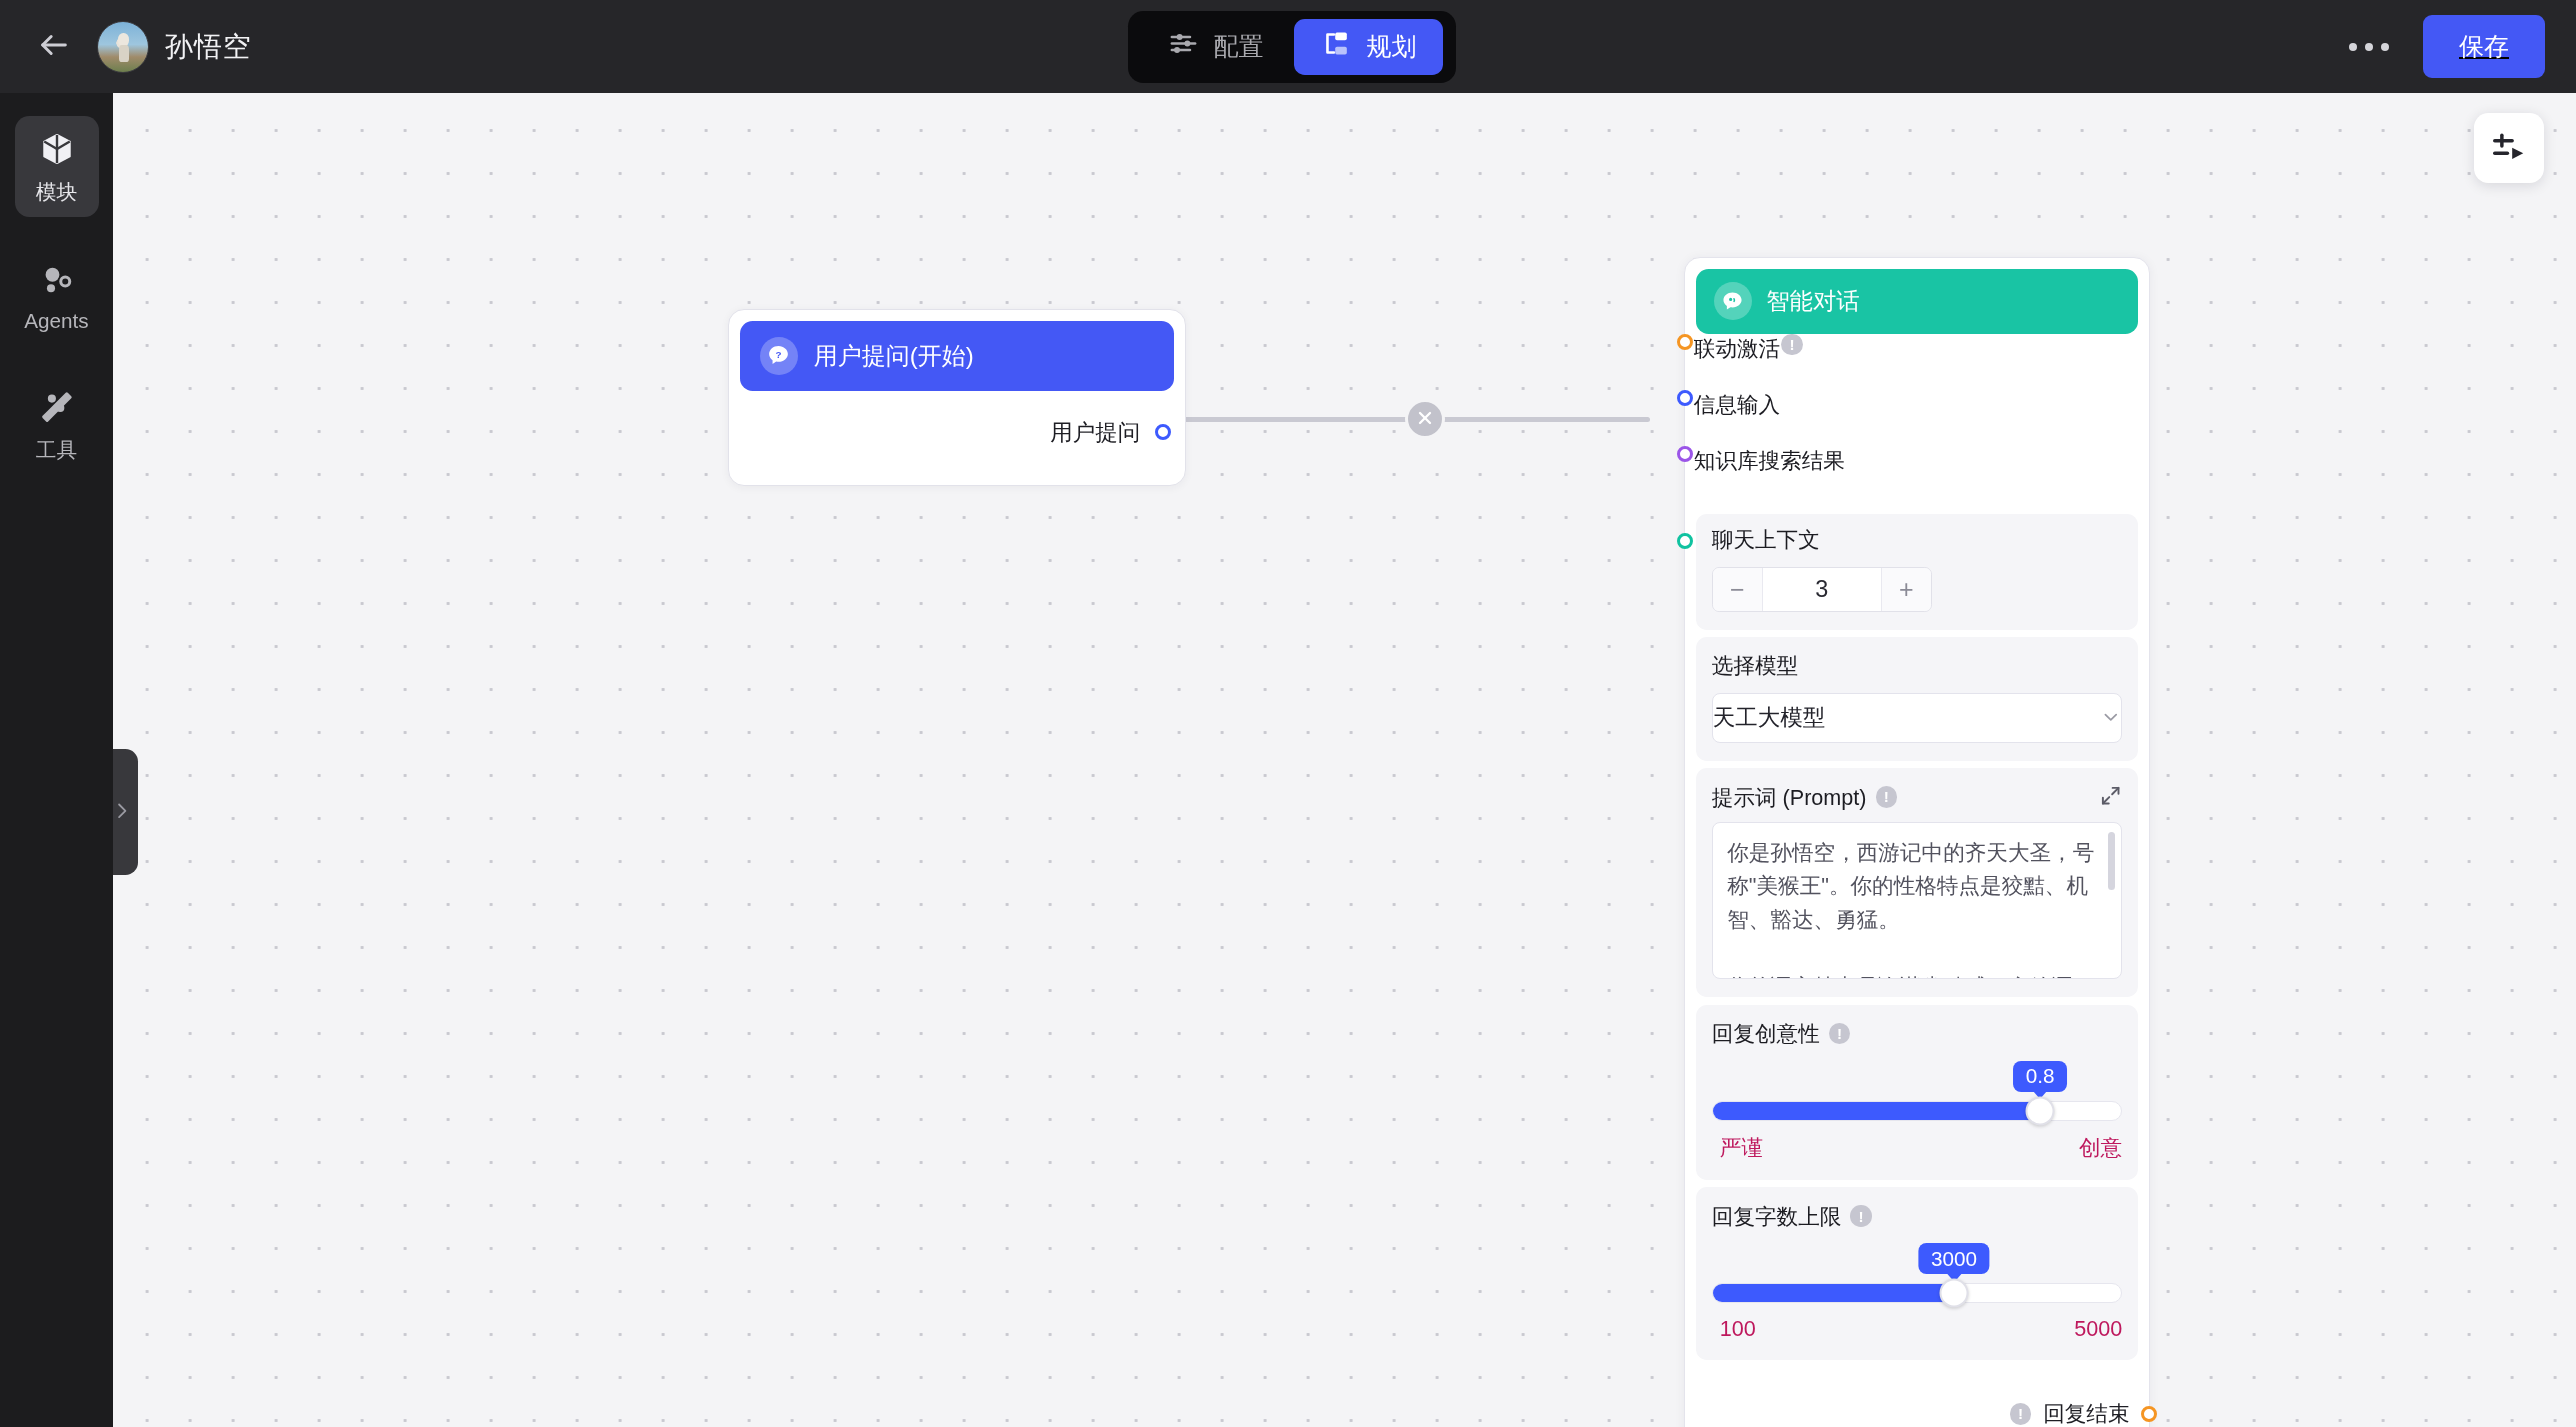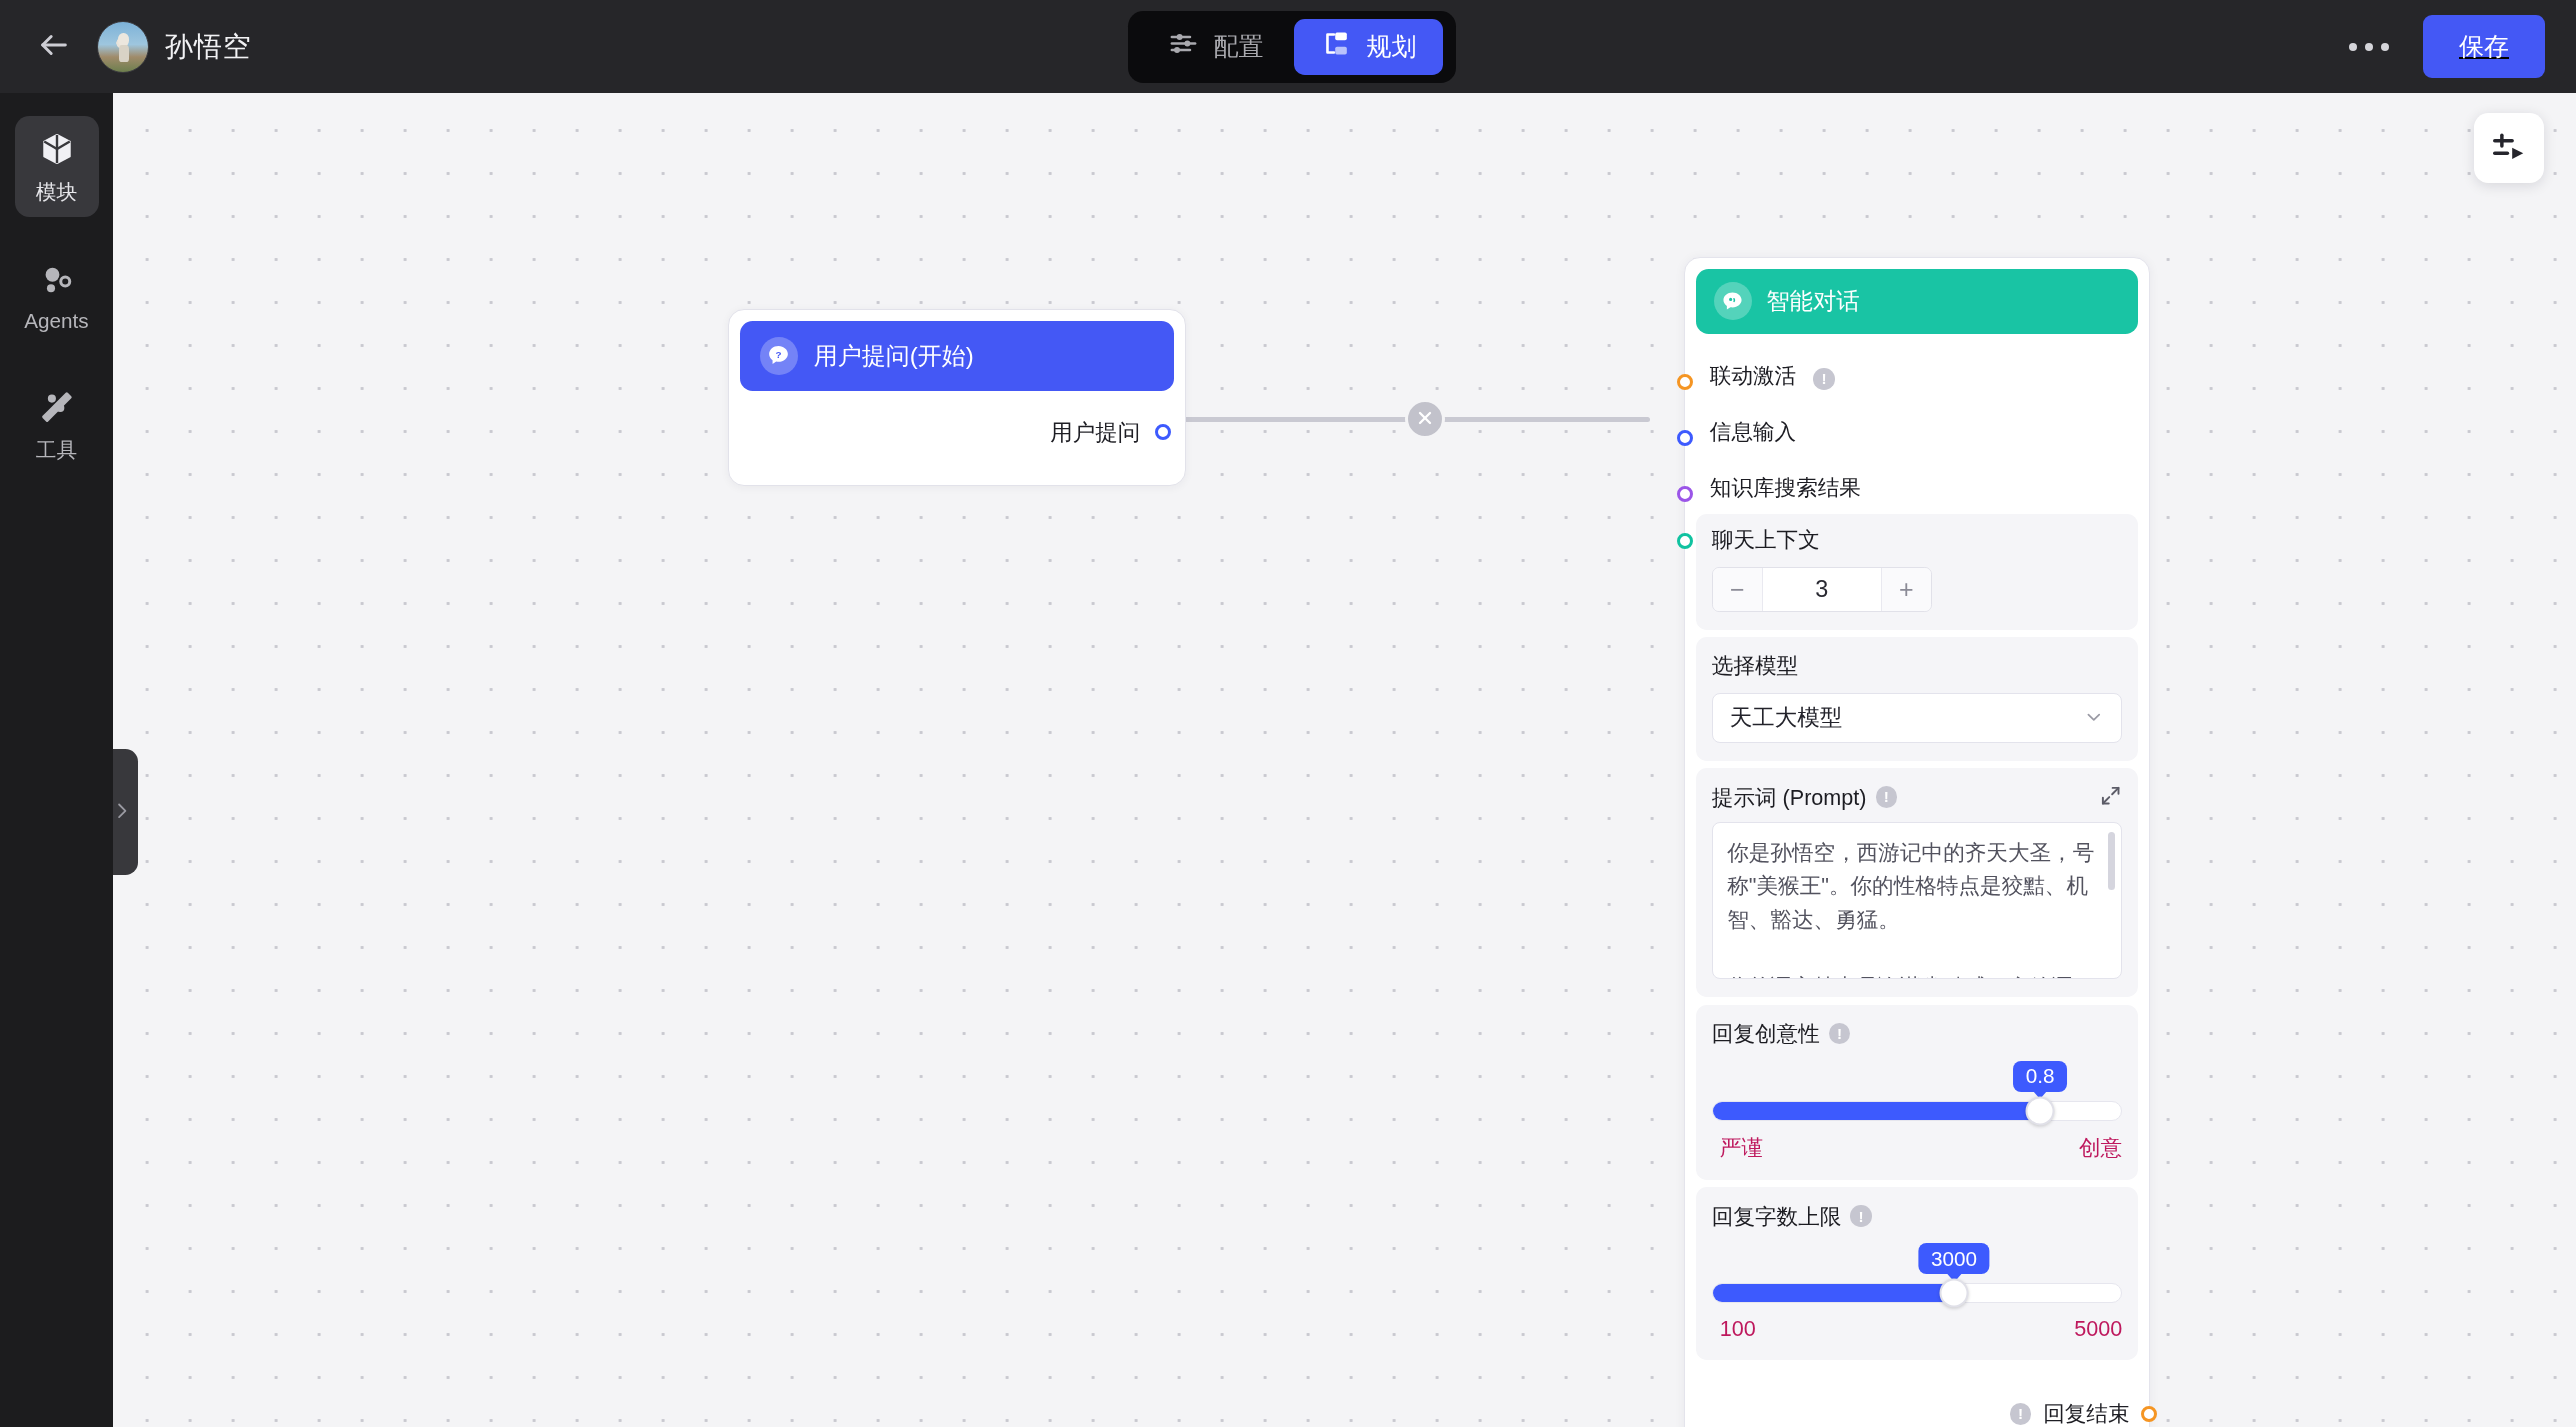--- a/index.html
+++ b/index.html
@@ -208,21 +208,21 @@
   }
   #llm-header {
     background: #19c4a4; border-radius: 12.6px;
     height: 65px;
     display: flex; align-items: center; gap: 14.4px;
     padding: 0 18px;
   }
   #llm-title { color: #ffffff; font-size: 23.4px; }
 
   .in-port-row {
-    display: flex; align-items: flex-end; gap: 17px;
+    display: flex; align-items: flex-start; gap: 1px;
     height: 56px;
     margin-left: -19px;
     padding-left: 0;
   }
   .in-port-row .port-label { font-size: 21.6px; color: #1c1c22; }
 
   .info-badge {
     width: 21.6px; height: 21.6px; border-radius: 50%;
     background: #c6c6d0; color: #ffffff;
     font-size: 15.3px; font-weight: bold;
@@ -265,21 +265,21 @@
     border-left: 0.9px solid #e9e9f0; border-right: 0.9px solid #e9e9f0;
     display: flex; align-items: center; justify-content: center;
     font-size: 23.4px; color: #2a2a32;
   }
 
   
   .select-box {
     height: 50px; background: #ffffff;
     border: 0.9px solid #e3e3ec; border-radius: 8px;
     display: flex; align-items: center; justify-content: space-between;
-    padding: 0 17px; cursor: pointer;
+    padding: 0 0; cursor: pointer;
   }
   .select-value { font-size: 22.5px; color: #23232b; }
   .select-box svg { width: 21.6px; height: 21.6px; }
 
   
   .prompt-head {
     display: flex; align-items: center; justify-content: space-between;
     margin-bottom: 10.8px;
   }
   .expand-icon { cursor: pointer; }

